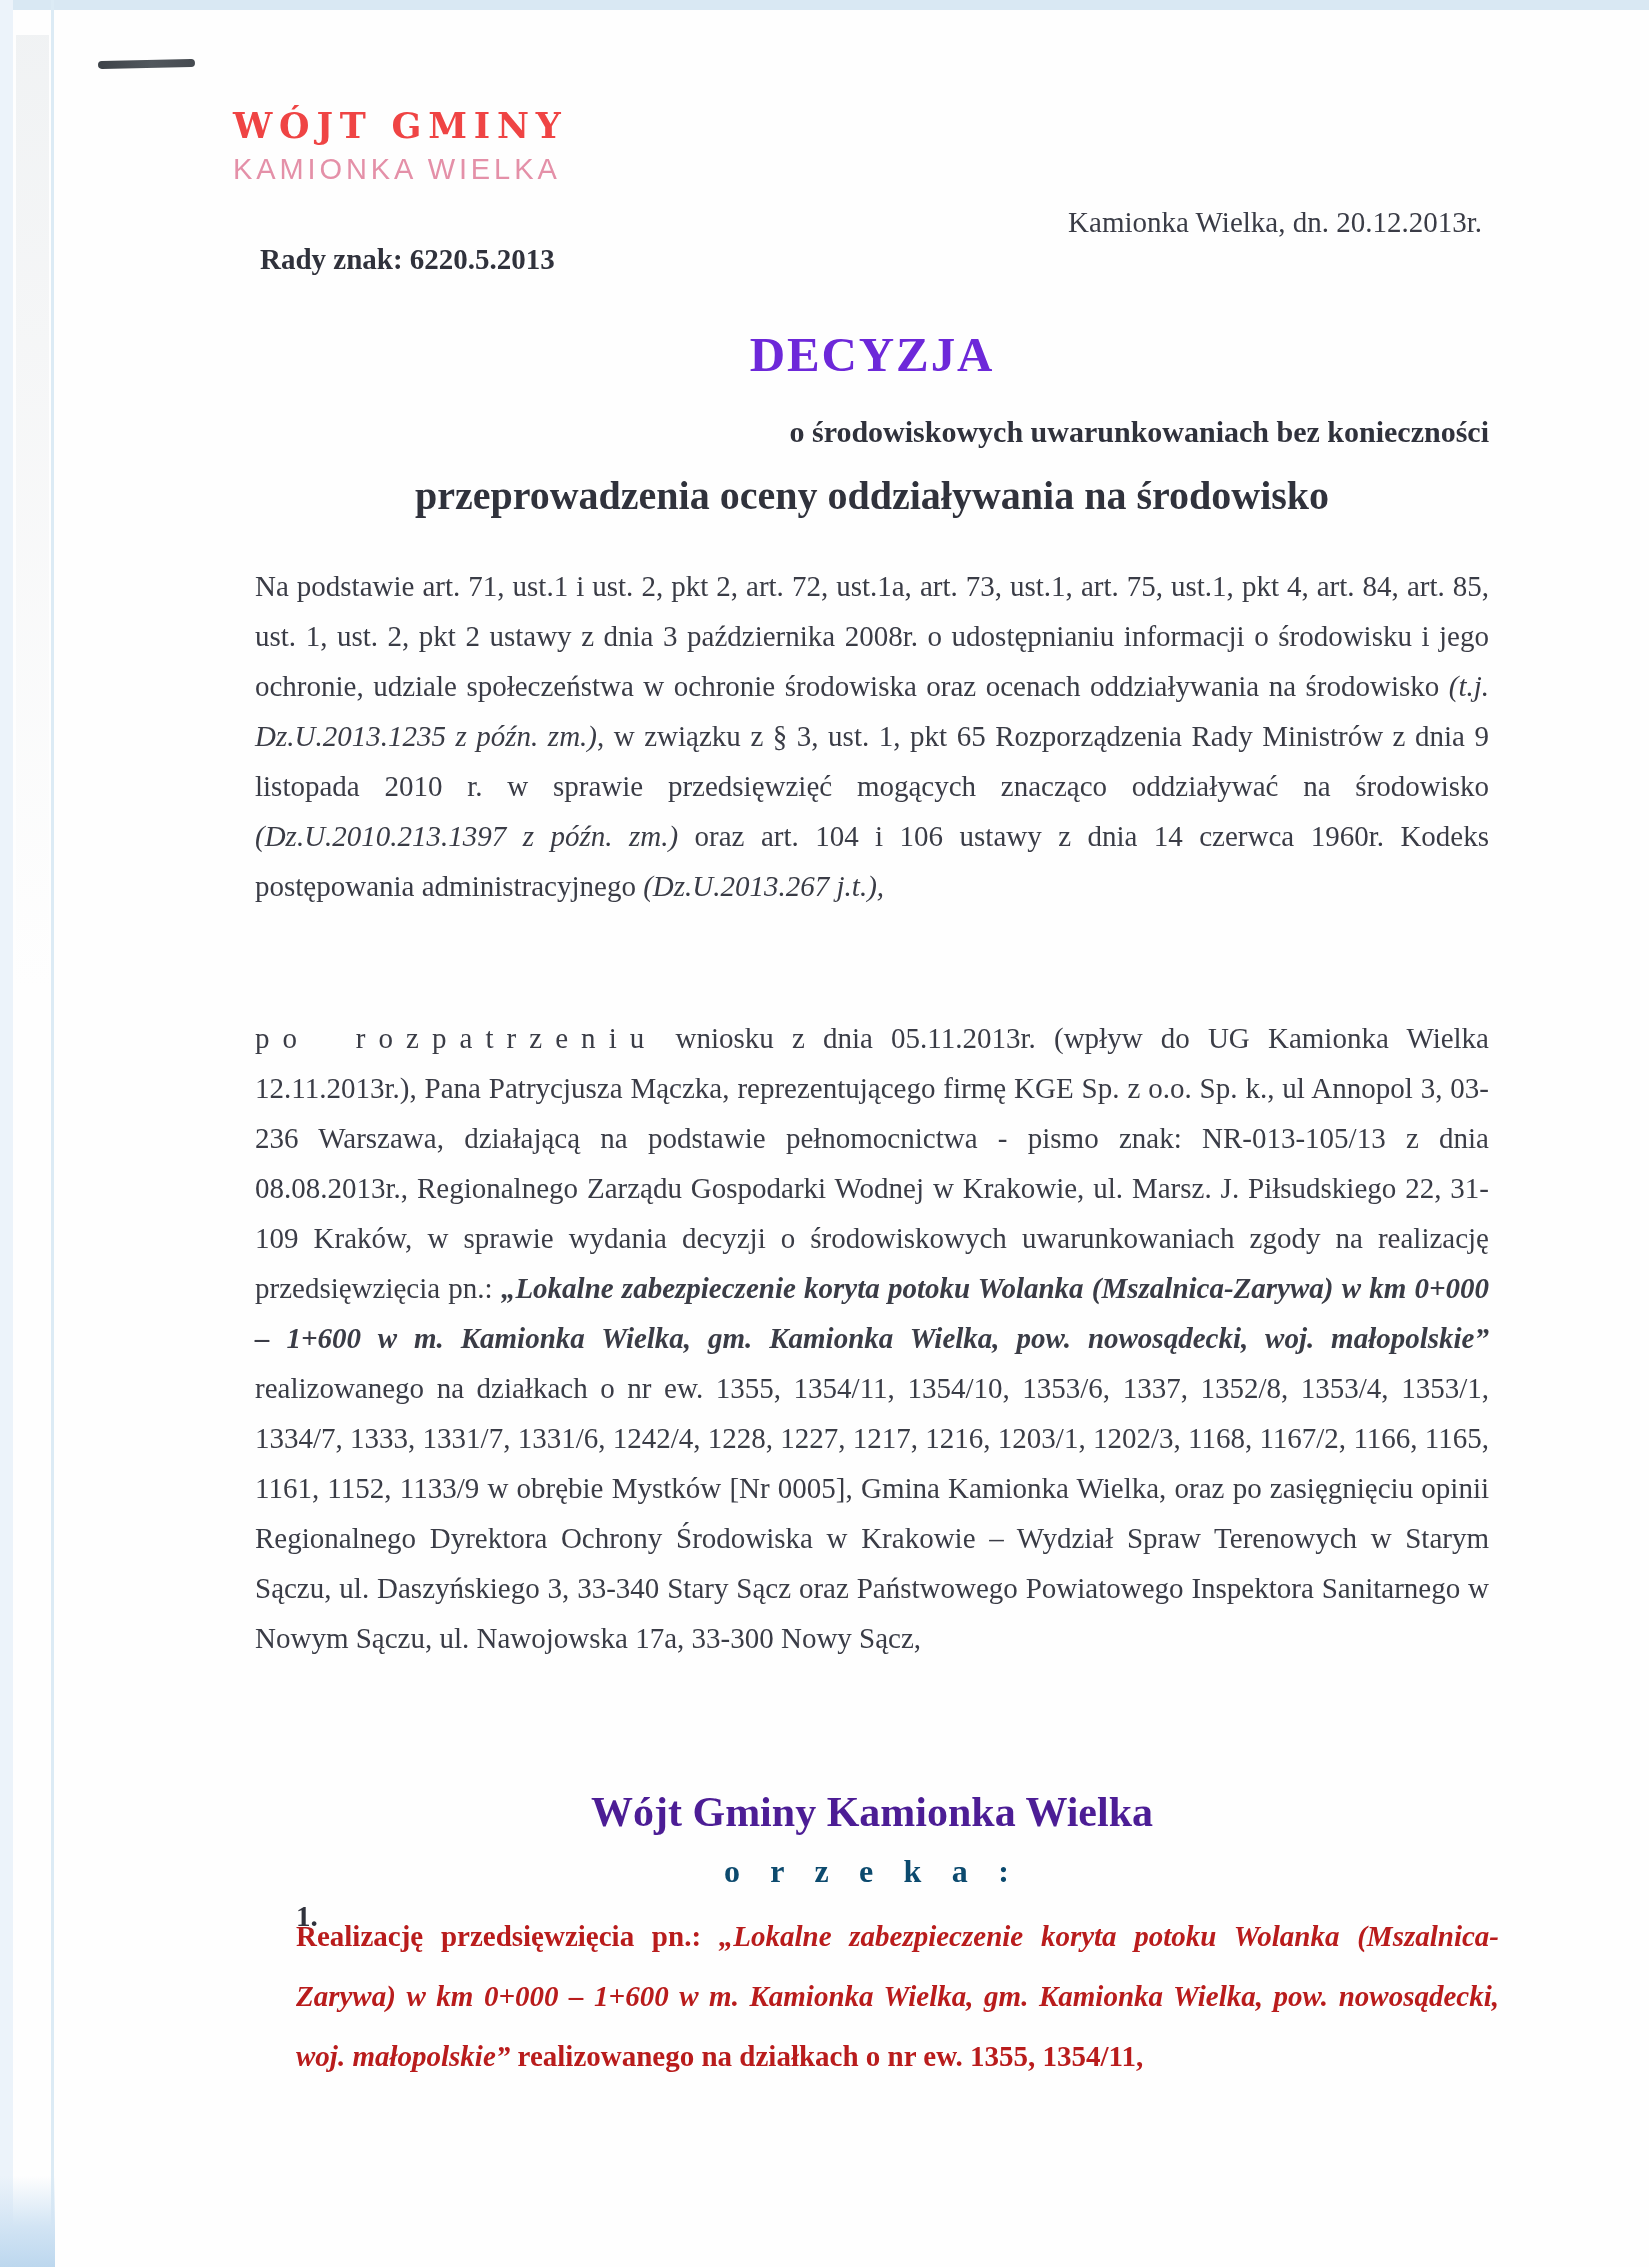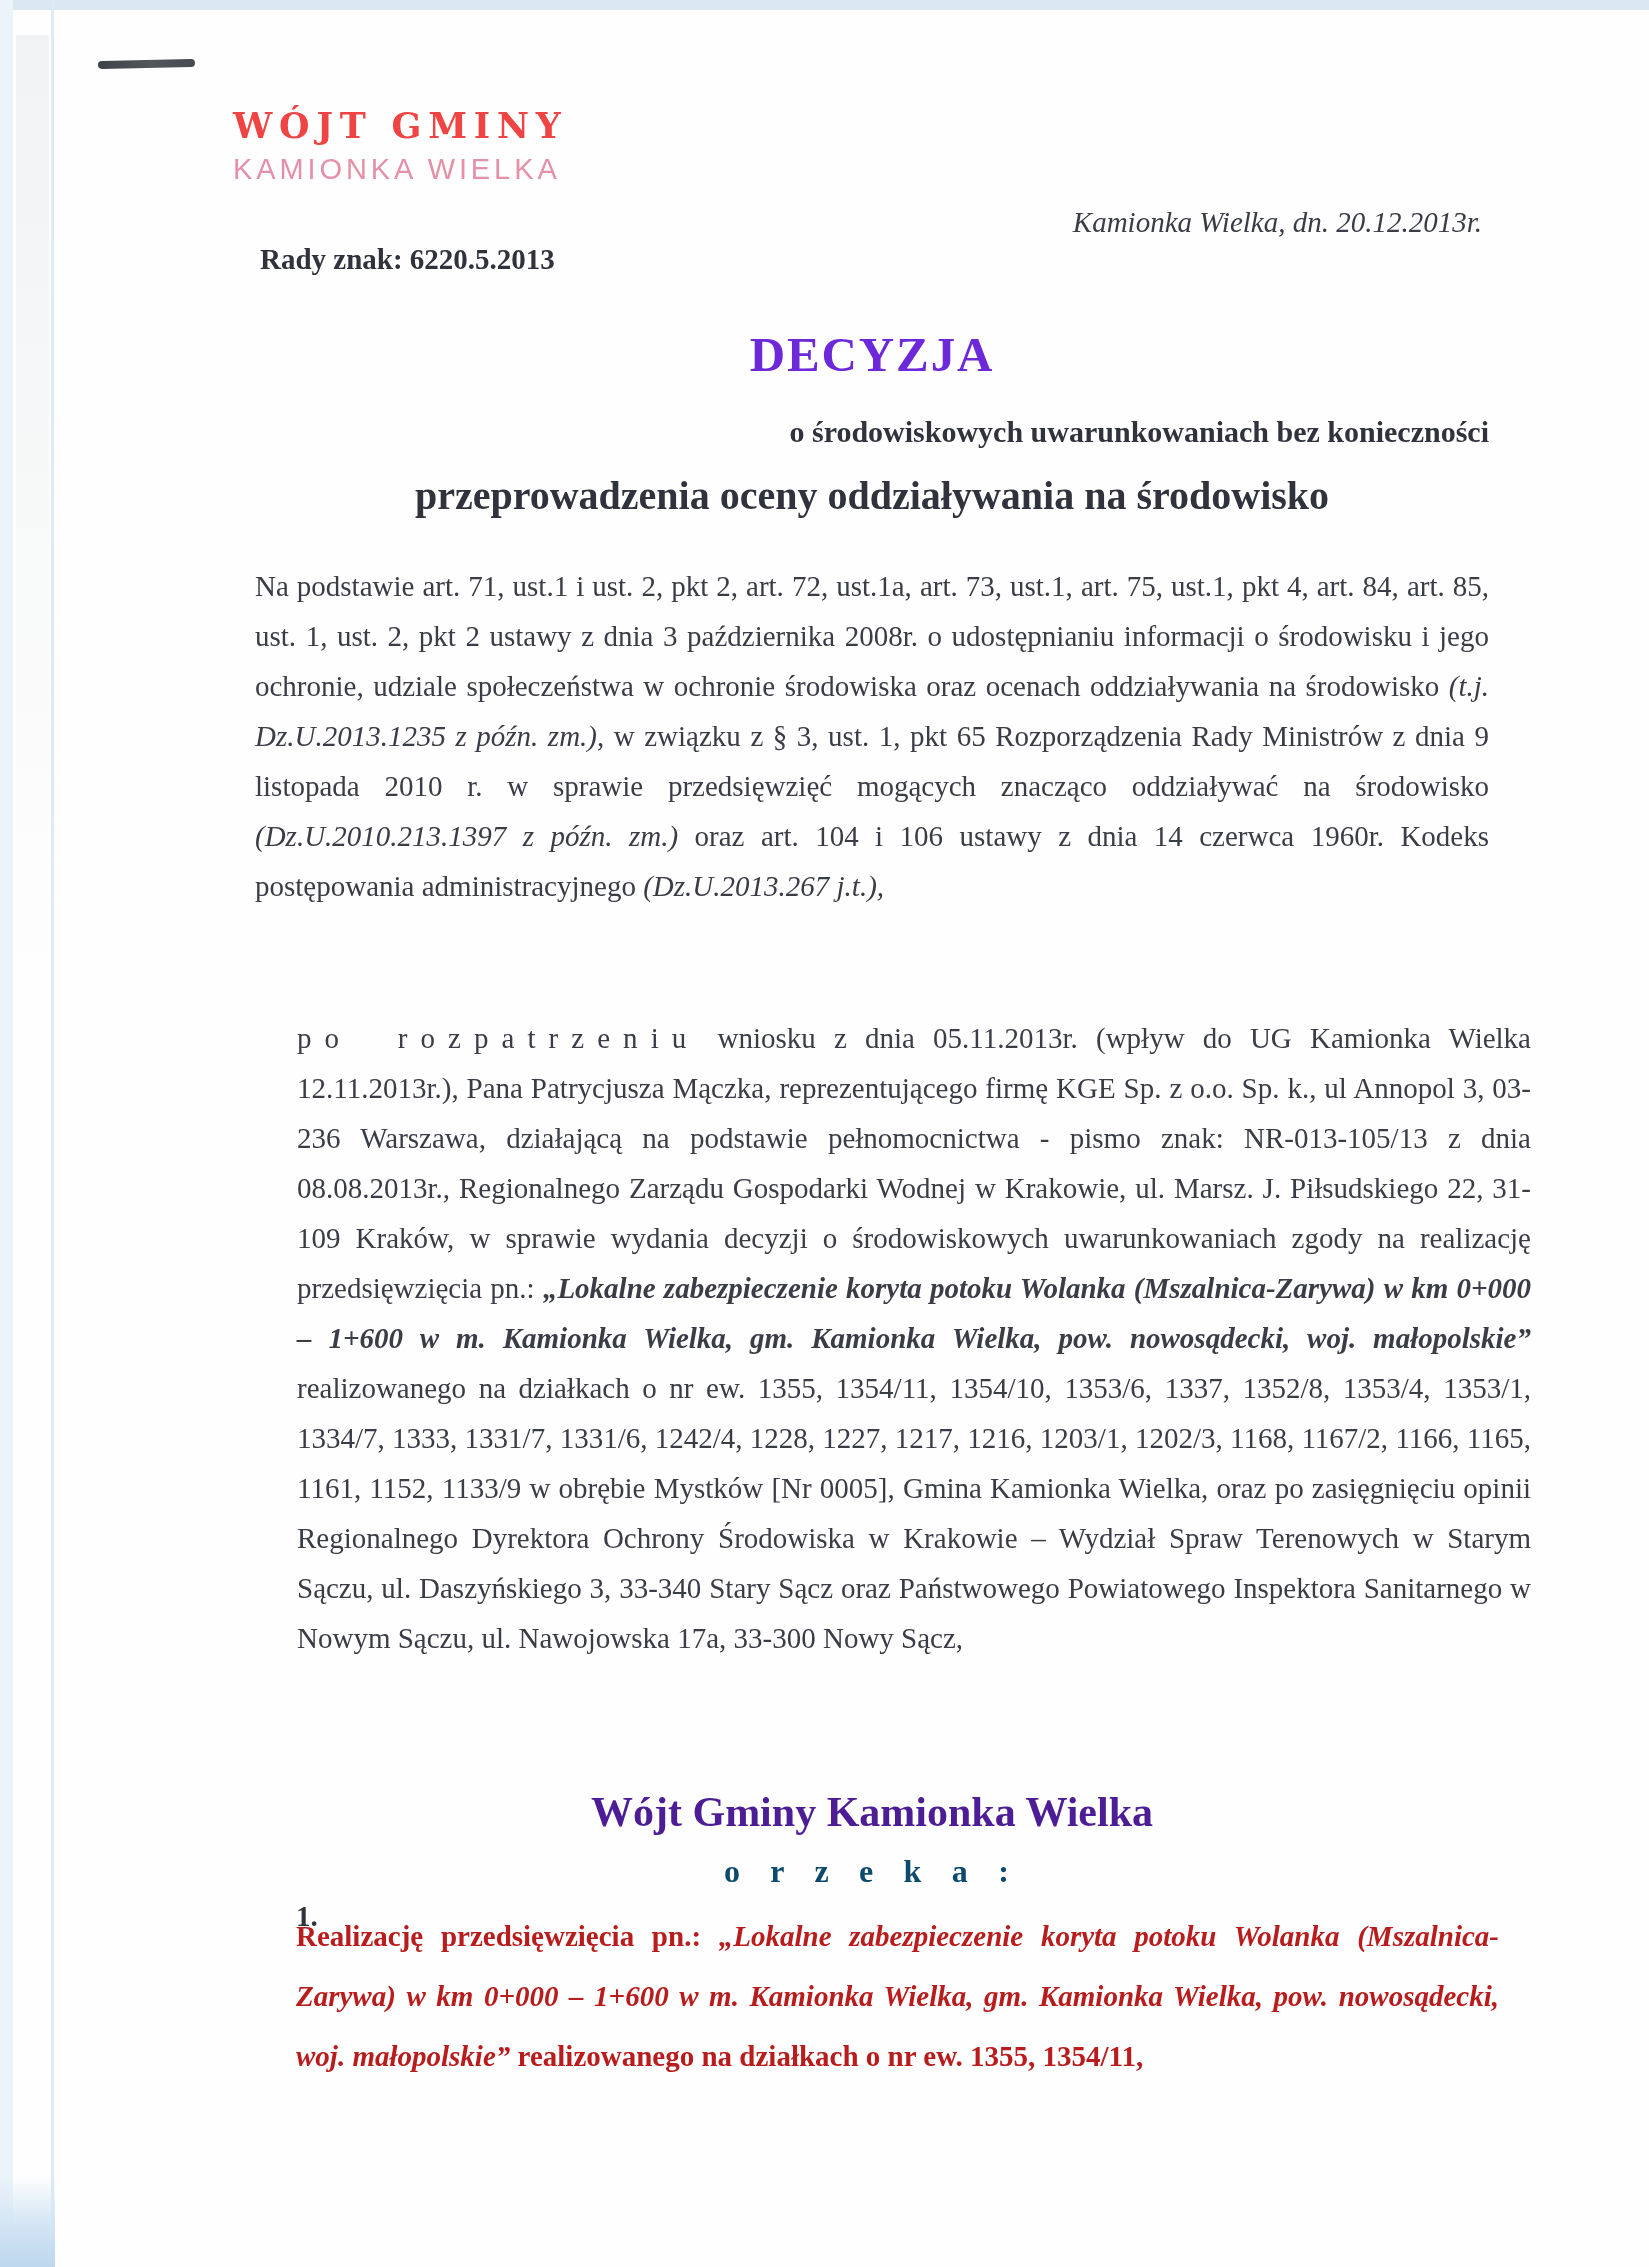--- a/index.html
+++ b/index.html
@@ -18,30 +18,30 @@
   .scan-bottom-left{position:absolute;left:0px;top:2176px;width:55px;height:92px;
     background:linear-gradient(180deg,rgba(214,231,245,0) 0%,#d2e4f4 55%,#bcd7ee 100%);}
   .ink-mark{position:absolute;left:98px;top:60px;width:97px;height:7.8px;border-radius:3.9px;
     background:linear-gradient(90deg,#3d4248,#51575d 55%,#454a50);transform:rotate(-1.2deg);}
   
   .stamp1{position:absolute;left:233px;top:105px;
     font-family:"DejaVu Serif", serif;font-weight:bold;font-size:35px;letter-spacing:6.8px;}
   .stamp2{position:absolute;left:233px;top:153px;
     font-family:"Liberation Sans", sans-serif;font-size:29px;letter-spacing:3.9px;}
   
-  .dateline{position:absolute;right:168px;top:206px;font-size:29px;font-style:italic;}
+  .dateline{position:absolute;right:168px;top:206px;font-size:29px;}
   .refline{position:absolute;left:260px;top:243px;font-size:29px;font-weight:bold;color:#30323c;}
   
   .col{position:absolute;left:255px;width:1234px;}
   .title{top:326px;text-align:center;font-size:49px;font-weight:bold;letter-spacing:1.9px;color:#6d28d9;}
   .subtitle1{top:415px;text-align:right;font-size:30px;font-weight:bold;color:#30323c;}
   .subtitle2{top:472px;text-align:center;font-size:40px;font-weight:bold;color:#30323c;}
   .body-par{font-size:29px;line-height:50px;text-align:justify;}
   .par1{top:561px;}
-  .par2{top:1013px;margin-left:42px;}
+  .par2{top:1013px;}
   .heading{top:1788px;text-align:center;font-size:42px;font-weight:bold;color:#4c1d95;}
   .orzeka{top:1853px;text-align:center;font-size:32px;font-weight:bold;letter-spacing:0.35em;color:#0c4a6e;}
   .item-no{position:absolute;left:296px;top:1900px;font-size:29px;font-weight:bold;color:#30323c;}
   .par3{position:absolute;left:296px;width:1203px;top:1906px;font-size:29px;line-height:60px;
     text-align:justify;font-weight:bold;color:#b91c1c;}
   
   .seg-n{font-style:normal;}
   .seg-i{font-style:italic;}
   .seg-b{font-weight:bold;}
   .seg-bi{font-weight:bold;font-style:italic;}

